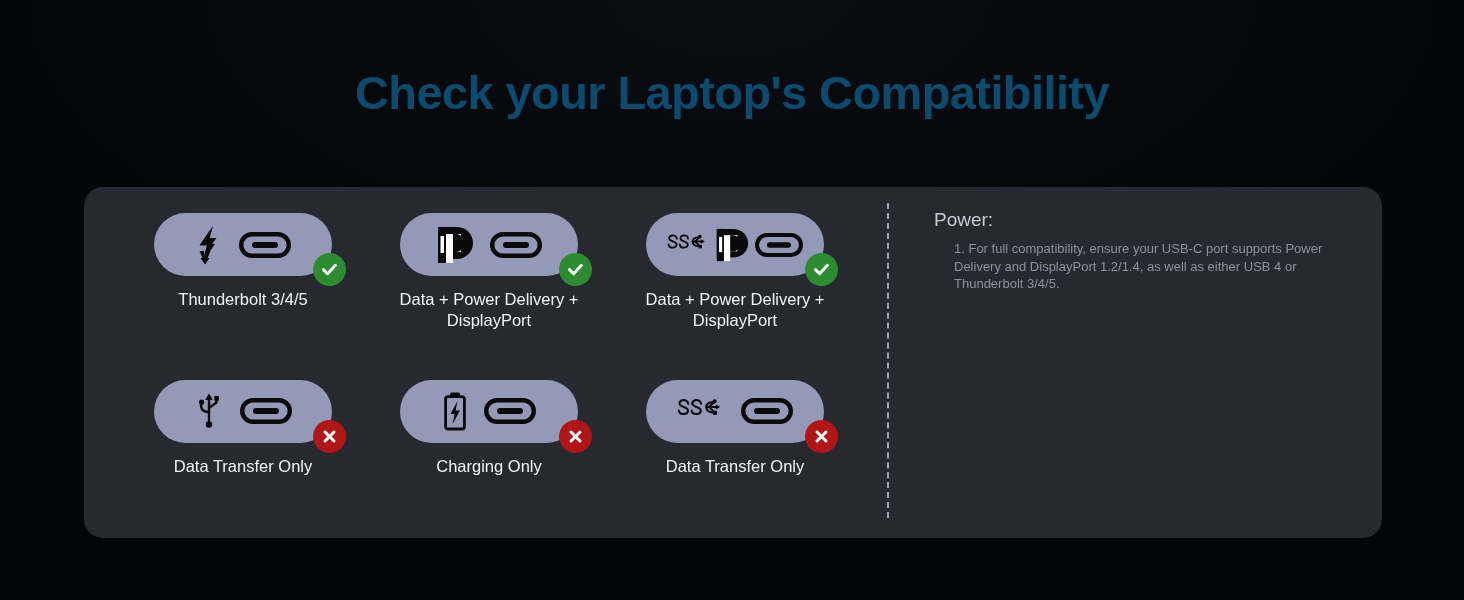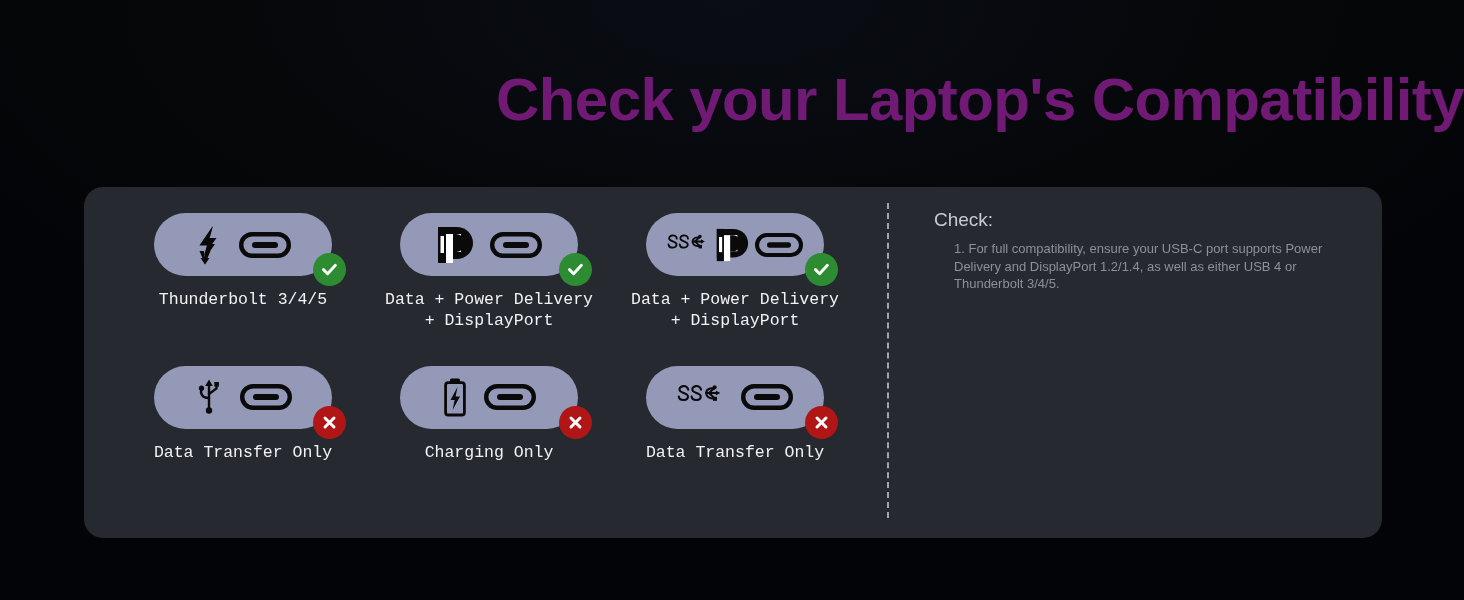--- a/index.html
+++ b/index.html
@@ -27,26 +27,25 @@
 
   
   .header {
     position: absolute;
     top: 0; left: 0; right: 0;
     text-align: center;
     padding-top: 68px;
   }
 
   .title {
-    font-size: 60px;
+    font-size: 47px;
     font-weight: 700;
     letter-spacing: -0.6px;
-    color: #701a75;
+    color: #0c4a6e;
     line-height: 1.08;
-    text-align: right;
   }
 
   .subtitle {
     margin-top: 20px;
     font-size: 20px;
     font-weight: 400;
     color: #f1f1f2;
     letter-spacing: 0.1px;
   }
 
@@ -64,23 +63,22 @@
 
   .left-pane {
     width: 804px;
     padding: 26px 0 0 0;
     position: relative;
   }
 
   .grid {
     display: grid;
     grid-template-columns: repeat(3, 1fr);
-    row-gap: 2px;
+    row-gap: 16px;
     padding: 0 30px 0 36px;
-    font-family: Liberation Mono, monospace;
   }
 
   .item {
     display: flex;
     flex-direction: column;
     align-items: center;
   }
 
   .pill-wrap {
     position: relative;
@@ -337,18 +335,18 @@
             </div>
           </div>
           <div class="caption">Data Transfer Only</div>
         </div>
 
       </div>
       <div class="divider"></div>
     </div>
 
     <div class="right-pane">
-      <div class="note-heading">Check:</div>
+      <div class="note-heading">Power:</div>
       <div class="note-p">1. For full compatibility, ensure your USB-C port supports Power Delivery and DisplayPort 1.2/1.4, as well as either USB 4 or Thunderbolt 3/4/5.</div>
     </div>
 
   </div>
 </div>
 
 </body></html>

